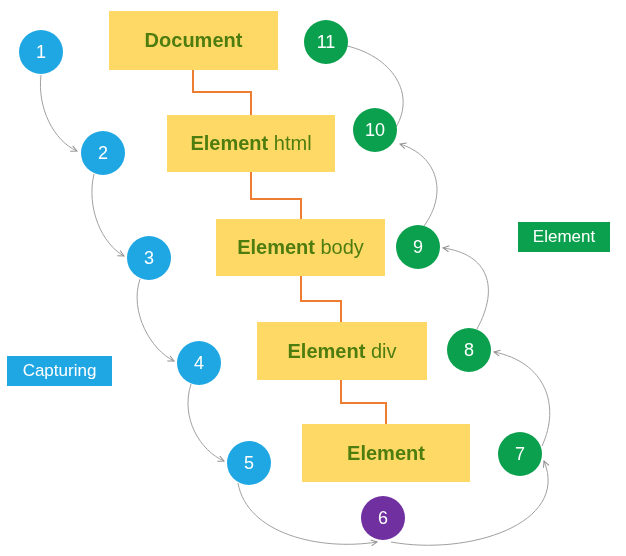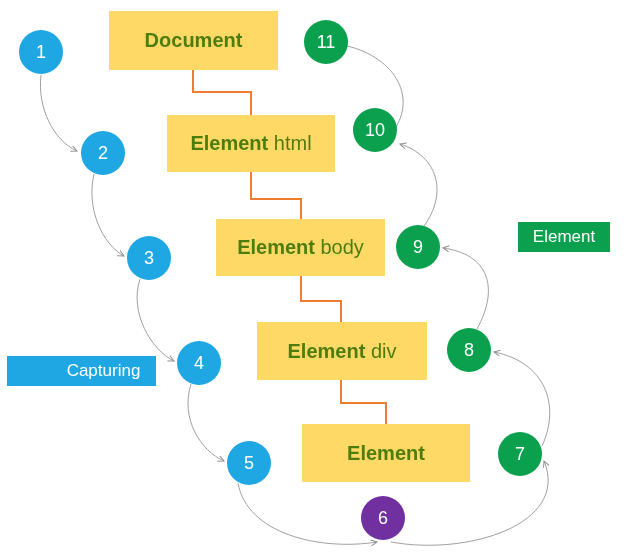--- a/index.html
+++ b/index.html
@@ -111,16 +111,16 @@
   <div class="circle bubbling" style="left:396px; top:225px;">
       <span>9</span>
     </div>
   <div class="circle bubbling" style="left:353px; top:108px;">
       <span>10</span>
     </div>
   <div class="circle bubbling" style="left:304px; top:20px;">
       <span>11</span>
     </div>
 
-  <div class="phase-label capturing" style="left:7px; top:356px; width:105px; height:30px;padding-left:44px;">Capturing</div>
+  <div class="phase-label capturing" style="left:7px; top:356px; width:105px; height:30px;">Capturing</div>
   <div class="phase-label bubbling" style="left:518px; top:222px; width:92px; height:30px;">Element</div>
 
 </div>
 
 </body></html>

